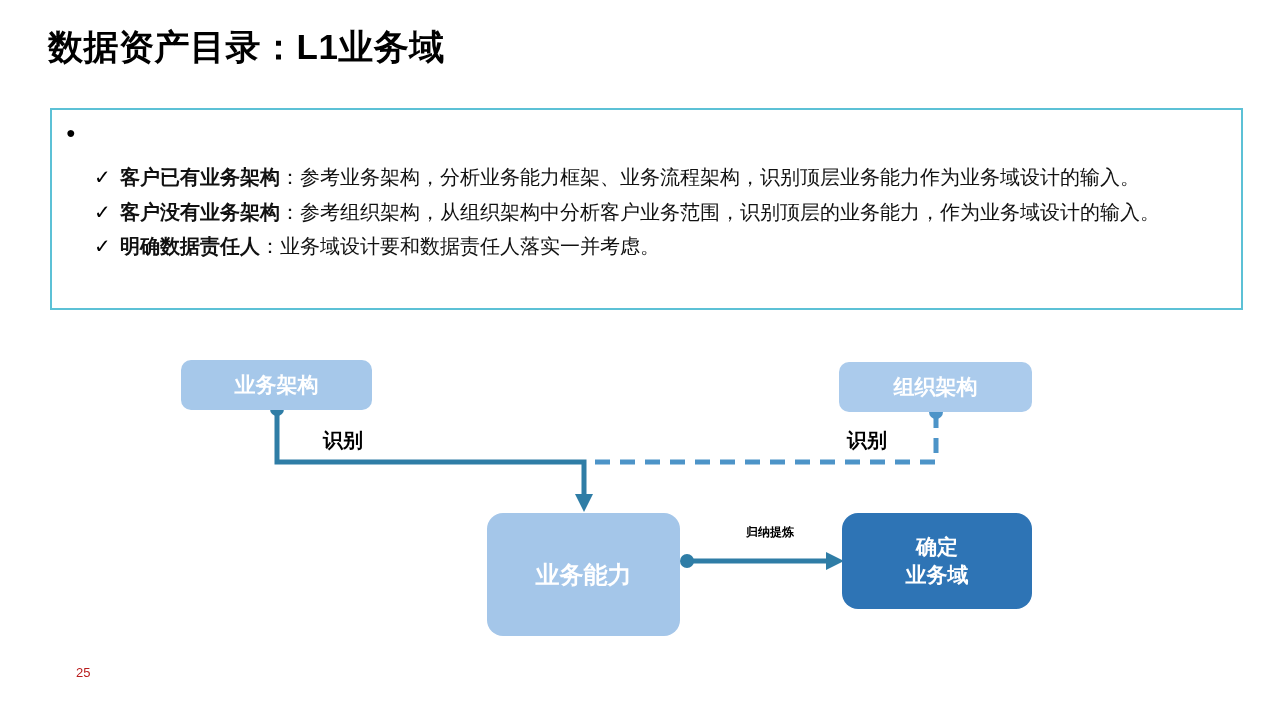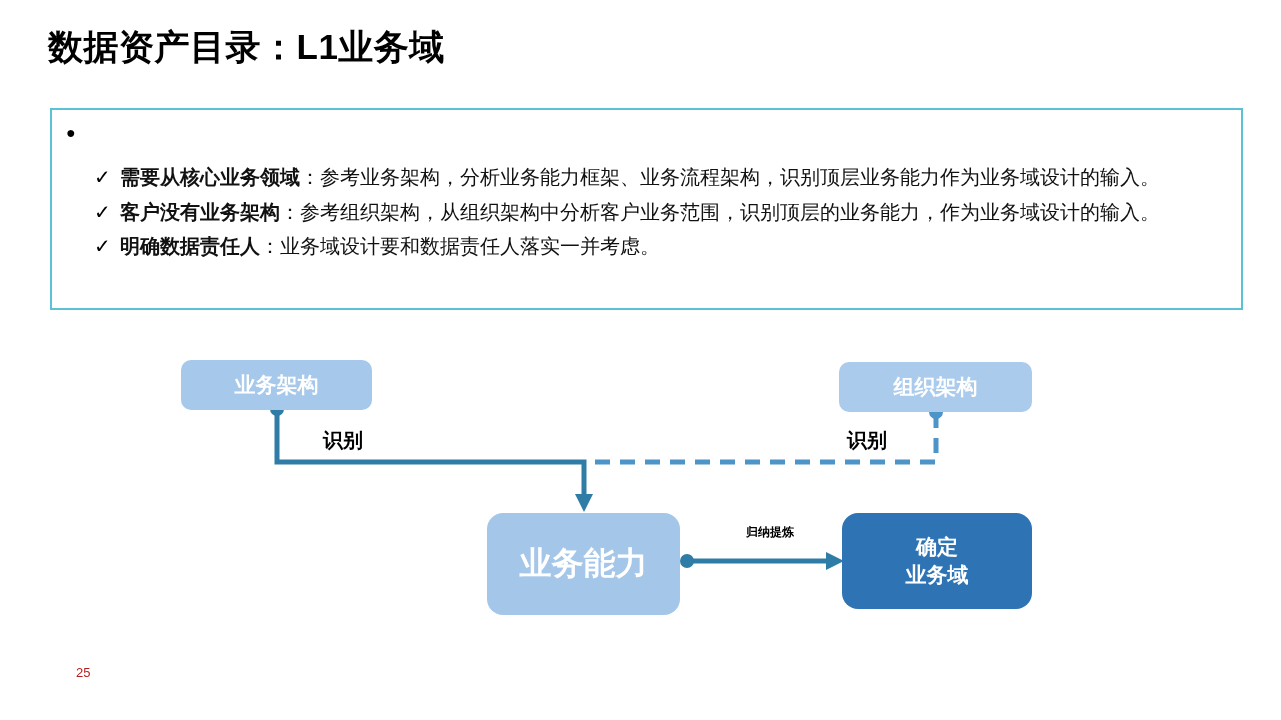--- a/index.html
+++ b/index.html
@@ -38,21 +38,21 @@
 
   .diagram { position: absolute; inset: 0; }
   .diagram svg { position: absolute; left: 0; top: 0; }
 
   .node {
     position: absolute; display: flex; align-items: center; justify-content: center;
     color: #fff; font-weight: bold; text-align: center;
   }
   .node-a { left: 181px; top: 360px; width: 191px; height: 50px; border-radius: 10px; background: #A6C8EA; font-size: 21px; }
   .node-b { left: 839px; top: 362px; width: 193px; height: 50px; border-radius: 10px; background: #ABCBEC; font-size: 21px; }
-  .node-c { left: 487px; top: 513px; width: 193px; height: 102px; border-radius: 16px; background: #A4C6E9; font-size: 32px; }
+  .node-c { left: 487px; top: 513px; width: 193px; height: 123px; border-radius: 16px; background: #A4C6E9; font-size: 24px; }
   .node-d { left: 842px; top: 513px; width: 190px; height: 96px; border-radius: 16px; background: #2E74B5; font-size: 21px; line-height: 1.35; }
 
   .edge-label { position: absolute; font-weight: bold; font-size: 20px; color: #000; white-space: nowrap; margin-left: 11px; }
   .lbl-identify-left { left: 312px; top: 427px; }
   .lbl-identify-right { left: 836px; top: 427px; }
   .lbl-refine { left: 735px; top: 524px; font-size: 12px; }
 
   .page-number { position: absolute; left: 76px; top: 665px; font-size: 13px; color: #b91c1c; }
 </style>
 </head>
@@ -64,21 +64,21 @@
 
   <div class="info-box">
     <div class="main-bullet">
       <span class="bullet-dot">●</span>
       <div class="main-text">
       </div>
     </div>
     <div class="sub-list">
       <div class="sub-bullet">
         <span class="check">✓</span>
-        <div class="sub-text"><span class="b">需要从核心业务领域</span><span>：参考业务架构，分析业务能力框架、业务流程架构，识别顶层业务能力作为业务域设计的输入。</span></div>
+        <div class="sub-text"><span class="b">客户已有业务架构</span><span>：参考业务架构，分析业务能力框架、业务流程架构，识别顶层业务能力作为业务域设计的输入。</span></div>
       </div>
       <div class="sub-bullet">
         <span class="check">✓</span>
         <div class="sub-text"><span class="b">客户没有业务架构</span><span>：参考组织架构，从组织架构中分析客户业务范围，识别顶层的业务能力，作为业务域设计的输入。</span></div>
       </div>
       <div class="sub-bullet">
         <span class="check">✓</span>
         <div class="sub-text"><span class="b">明确数据责任人</span><span>：业务域设计要和数据责任人落实一并考虑。</span></div>
       </div>
     </div>

